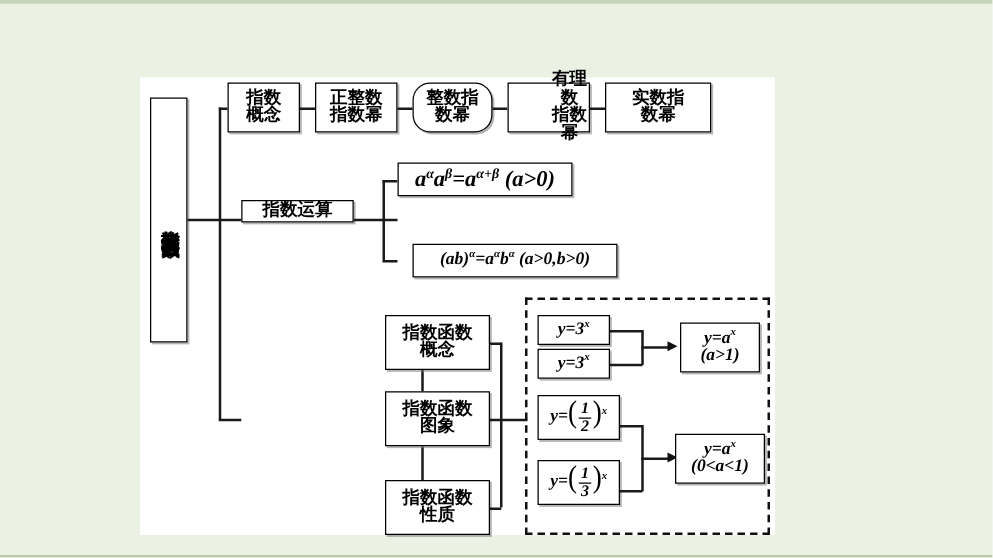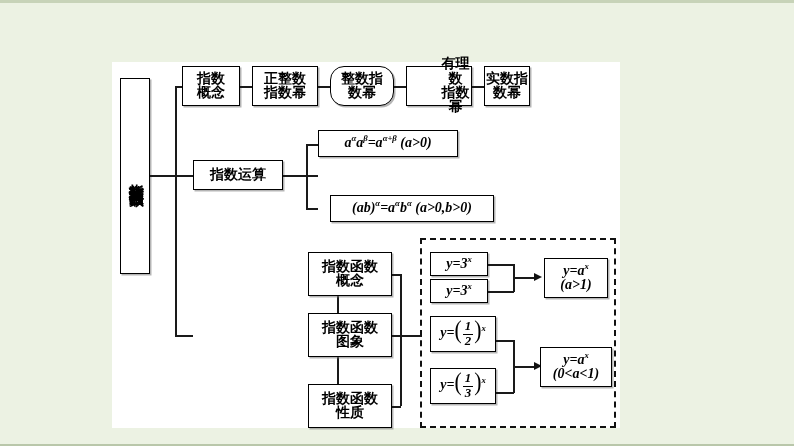--- a/index.html
+++ b/index.html
@@ -144,36 +144,36 @@
       <span>数幂</span>
     </div>
     <div class="line hline" style="left:282px; top:24px; width:12px;"></div>
 
     <div class="node cn two-line" style="left:294px; top:4px; width:66px; height:40px; font-size:14px;padding-left:33px;">
       <span>有理数</span>
       <span>指数幂</span>
     </div>
     <div class="line hline" style="left:360px; top:24px; width:12px;"></div>
 
-    <div class="node cn two-line" style="left:372px; top:4px; width:46px; height:40px; font-size:14px;">
+    <div class="node cn two-line" style="left:372px; top:4px; width:85px; height:40px; font-size:14px;">
       <span>实数指</span>
       <span>数幂</span>
     </div>
 
-    <div class="node cn" style="left:81px; top:98px; width:90px; height:30px; font-size:14px;text-align:center;">
+    <div class="node cn" style="left:81px; top:98px; width:90px; height:18px; font-size:14px;text-align:center;">
       <span>指数运算</span>
     </div>
 
     <div class="line hline" style="left:171px; top:113px; width:24px;"></div>
     <div class="line vline" style="left:194px; top:82px; height:64px;"></div>
     <div class="line hline" style="left:194px; top:82px; width:12px;"></div>
     <div class="line hline" style="left:194px; top:113px; width:12px;"></div>
     <div class="line hline" style="left:194px; top:146px; width:12px;"></div>
 
-    <div class="node math nowrap" style="left:206px; top:68px; width:140px; height:27px; font-size:14px;">
+    <div class="node math nowrap" style="left:206px; top:68px; width:140px; height:27px; font-size:18px;">
       <span>a<sup>α</sup>a<sup>β</sup>=a<sup>α+β</sup> (a&gt;0)</span>
     </div>
     <div class="node math nowrap" style="left:206px; top:133px; width:164px; height:27px; font-size:14px;margin-left:12px;">
       <span>(ab)<sup>α</sup>=a<sup>α</sup>b<sup>α</sup> (a&gt;0,b&gt;0)</span>
     </div>
 
 
     <div class="line hline" style="left:206px; top:273px; width:20px;"></div>
     <div class="line vline" style="left:225px; top:212px; height:132px;"></div>
     <div class="line hline" style="left:225px; top:212px; width:12px;"></div>

